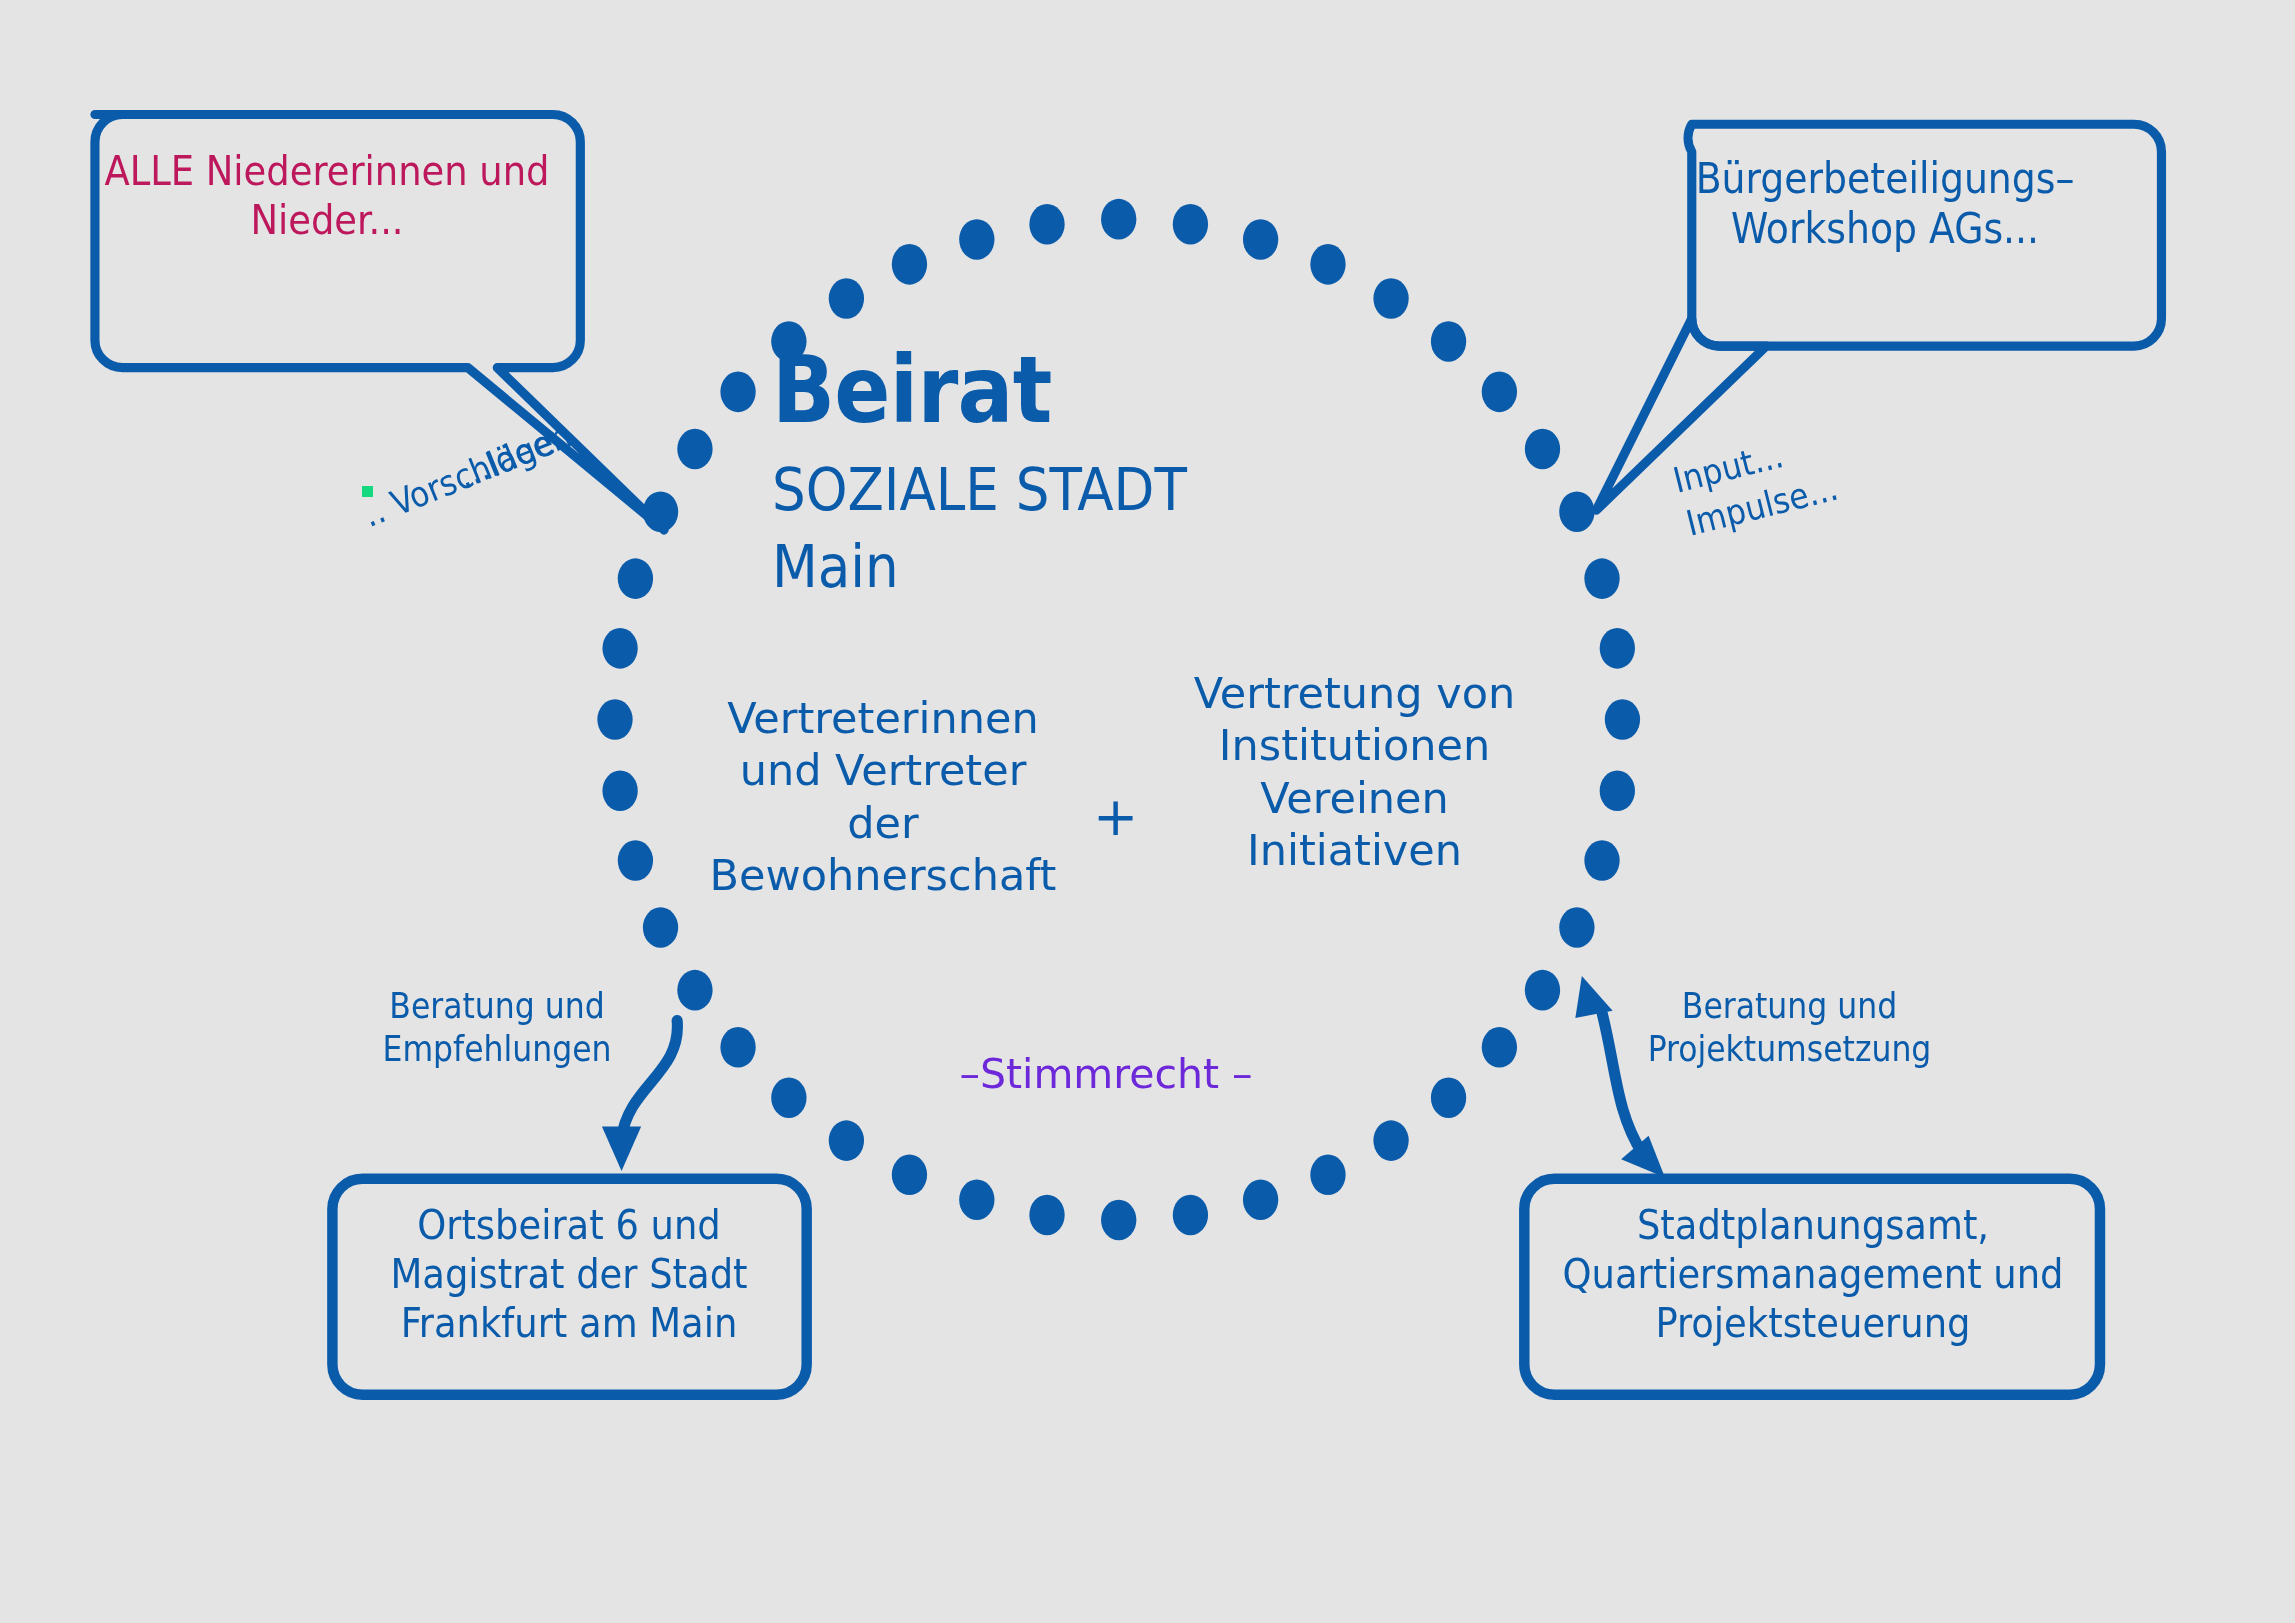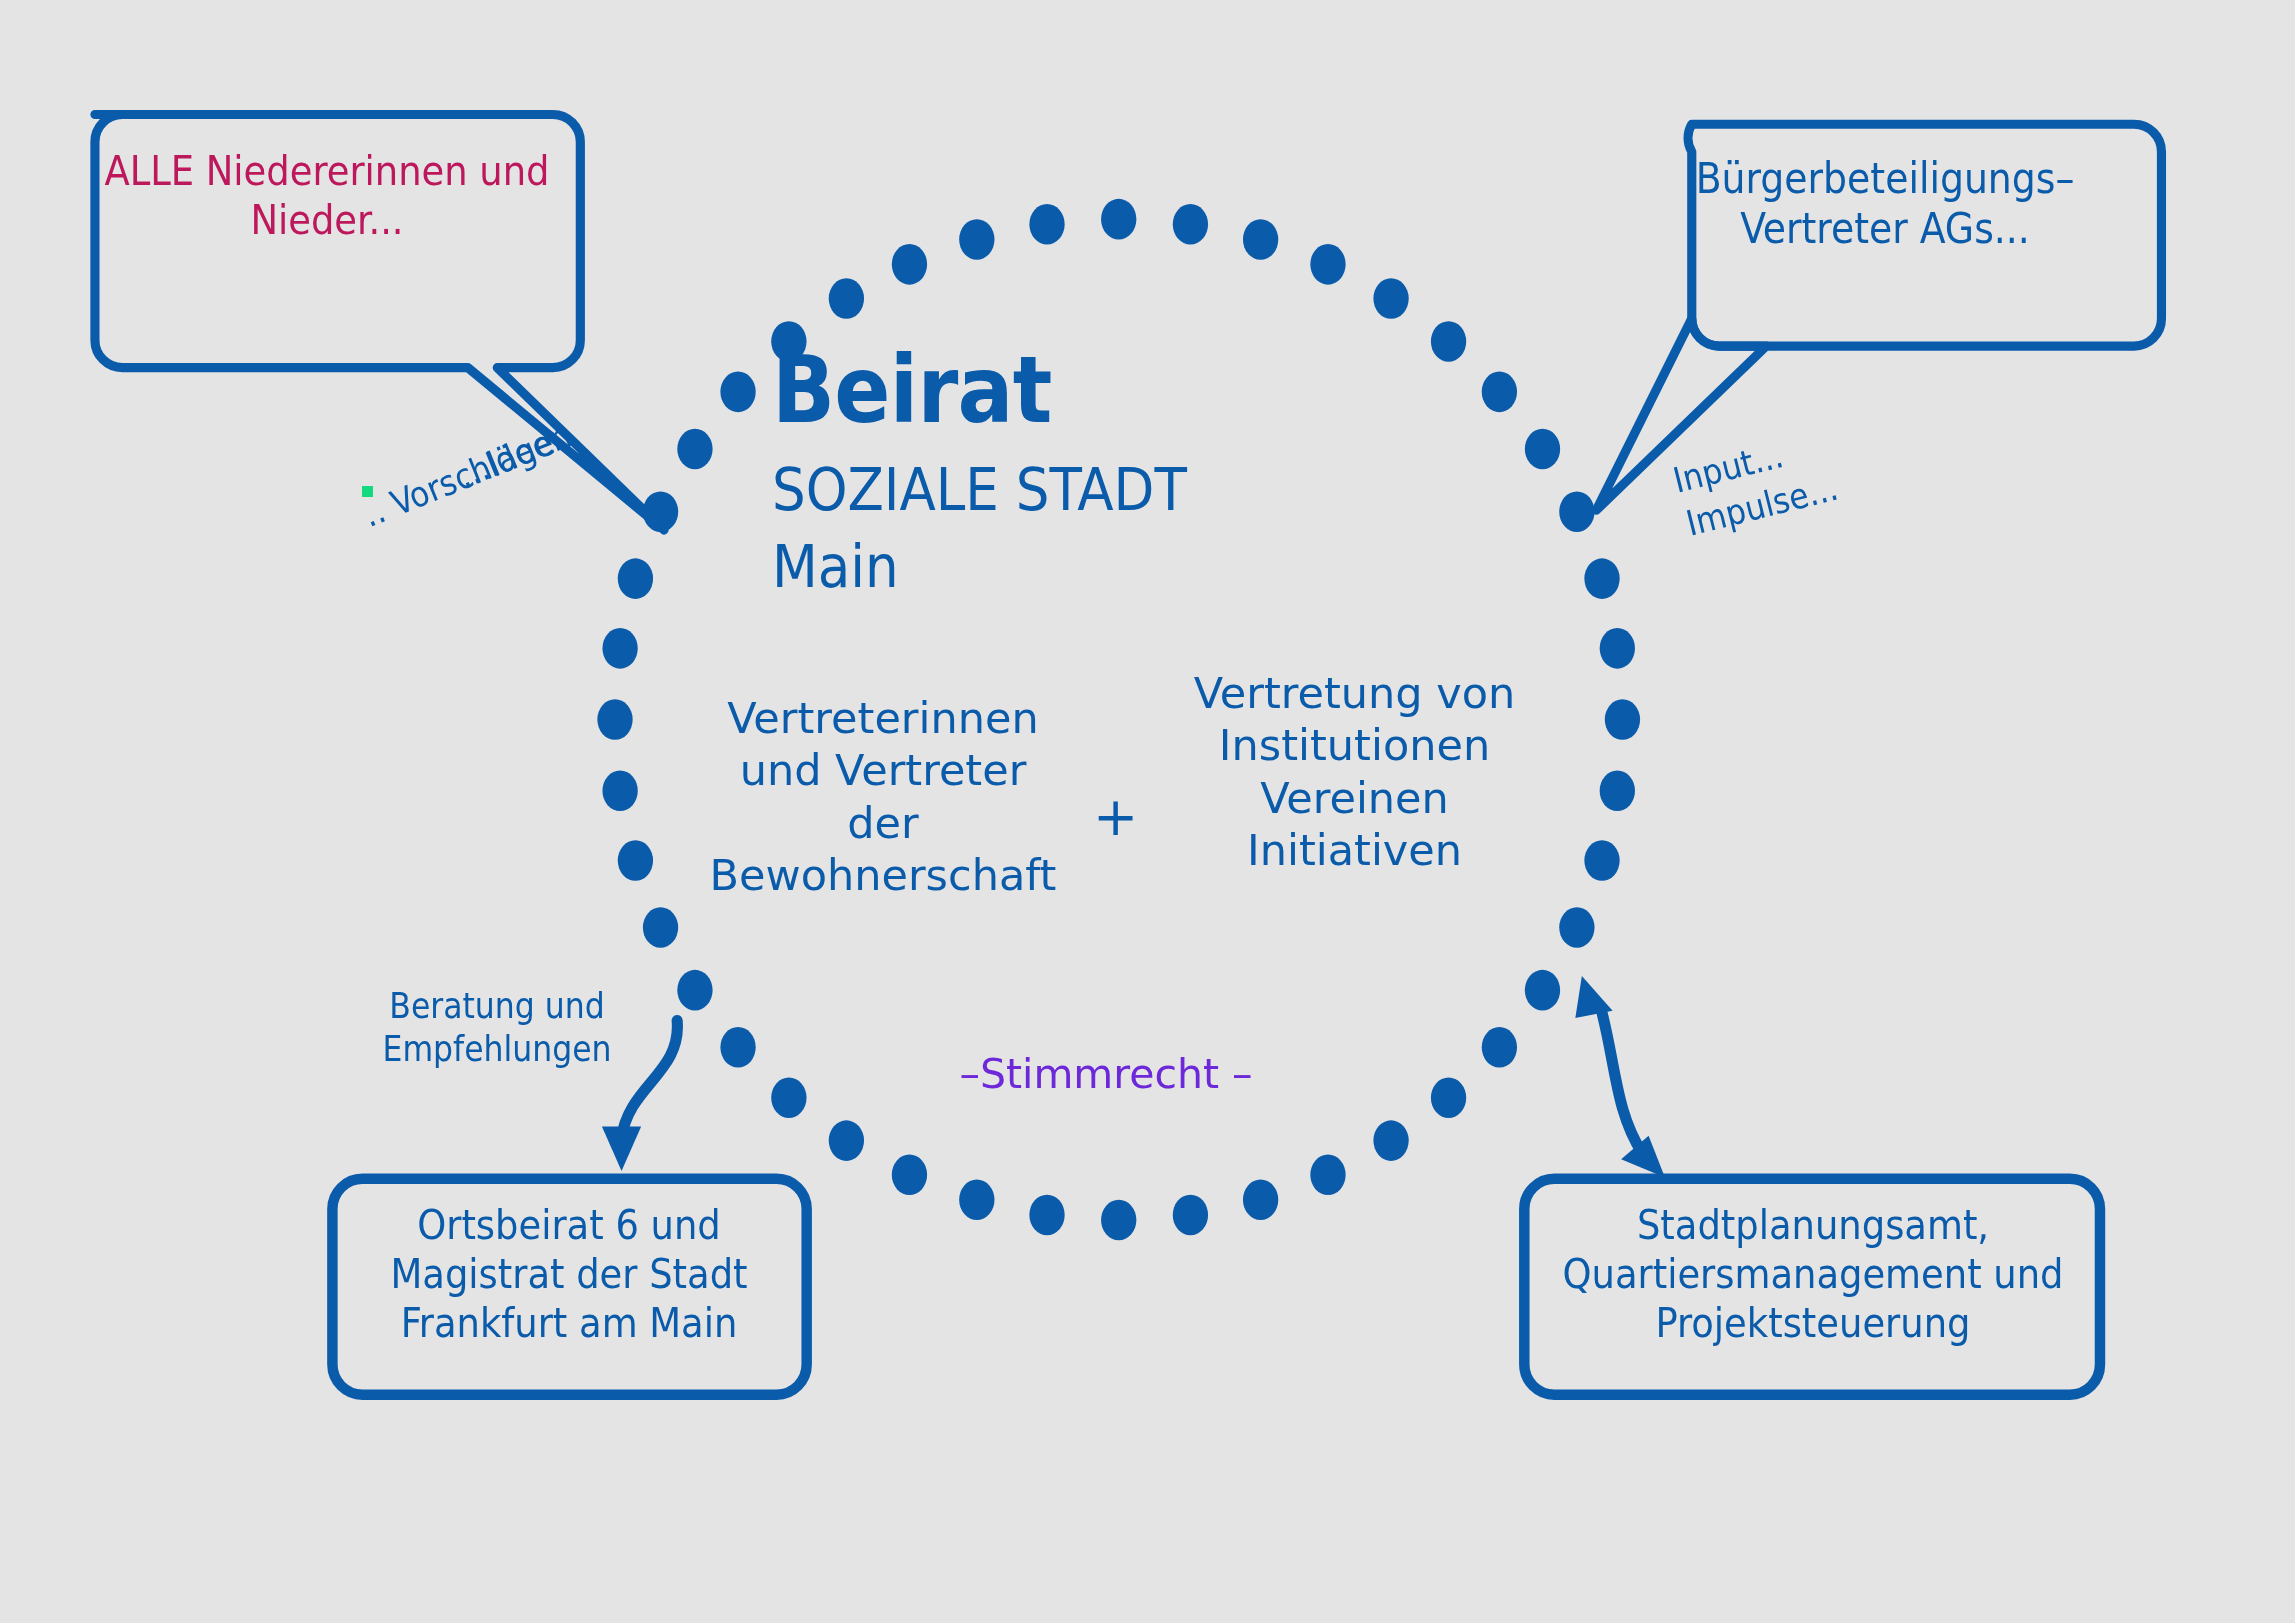--- a/index.html
+++ b/index.html
@@ -153,21 +153,21 @@
       <polygon points="2418,1492 2465,1545 2408,1556" fill="#0B5BAB"></polygon>
       <polygon points="2545,1800 2478,1772 2520,1736" fill="#0B5BAB"></polygon>
     </g>
   </svg>
 
   <div id="bubble-left-label">ALLE
 Niedererinnen und
 Nieder...</div>
 
   <div id="bubble-right-label">Bürgerbeteiligungs–
-Vertreter
+Workshop
 AGs...</div>
 
   <div class="txt" id="center-title">
     <span class="beirat">Beirat</span>
     <span class="soz">SOZIALE STADT</span>
     <span class="nied">Main</span>
   </div>
 
   <div class="col" id="col-left">Vertreterinnen
 und
@@ -187,20 +187,22 @@
 
   <div id="anno-greendot"></div>
   <div class="anno" id="anno-vorschlaege">..  Vorschläge</div>
   <div class="anno" id="anno-ideen">...Ideen</div>
 
   <div class="anno" id="anno-input">Input...</div>
   <div class="anno" id="anno-impulse">Impulse...</div>
 
   <div class="anno" id="anno-beratung-l">Beratung und
 Empfehlungen</div>
+  <div class="anno" id="anno-beratung-r">Beratung und
+Projektumsetzung</div>
 
   <div class="boxlabel" id="box-left-label">Ortsbeirat 6 und
 Magistrat der Stadt
 Frankfurt am Main</div>
   <div class="boxlabel" id="box-right-label">Stadtplanungsamt,
 Quartiersmanagement
 und Projektsteuerung</div>
 
 </div>
 

